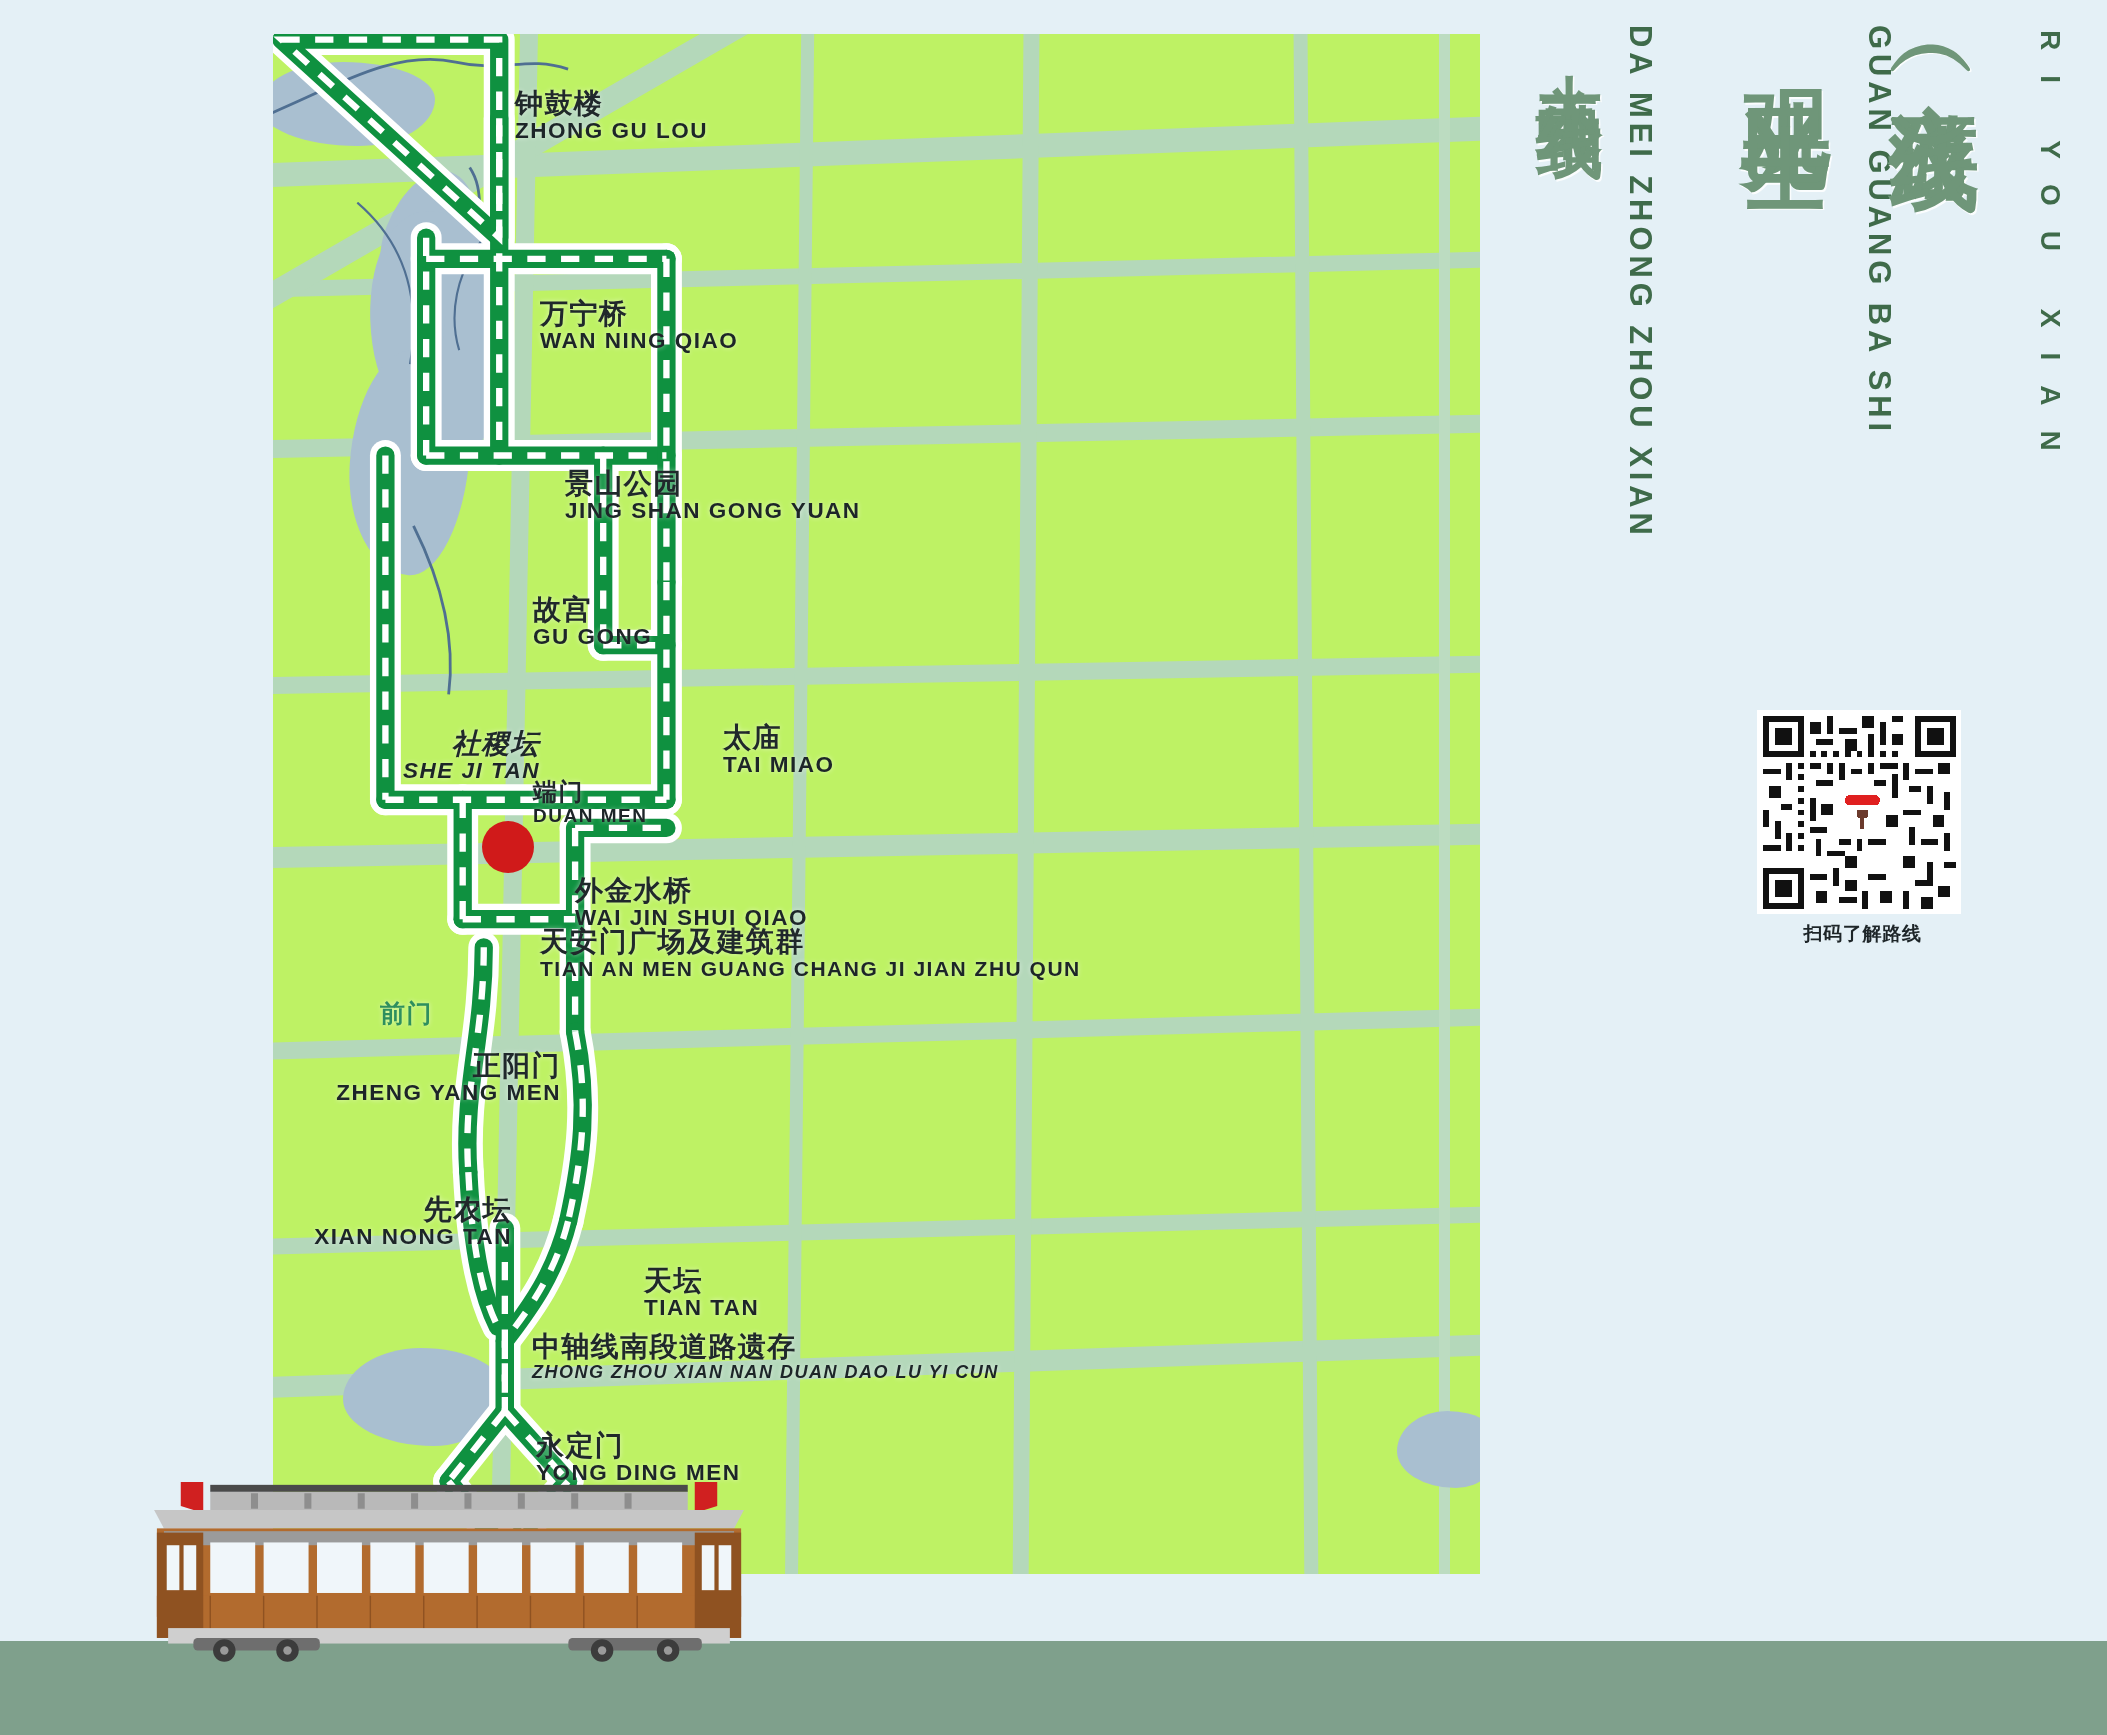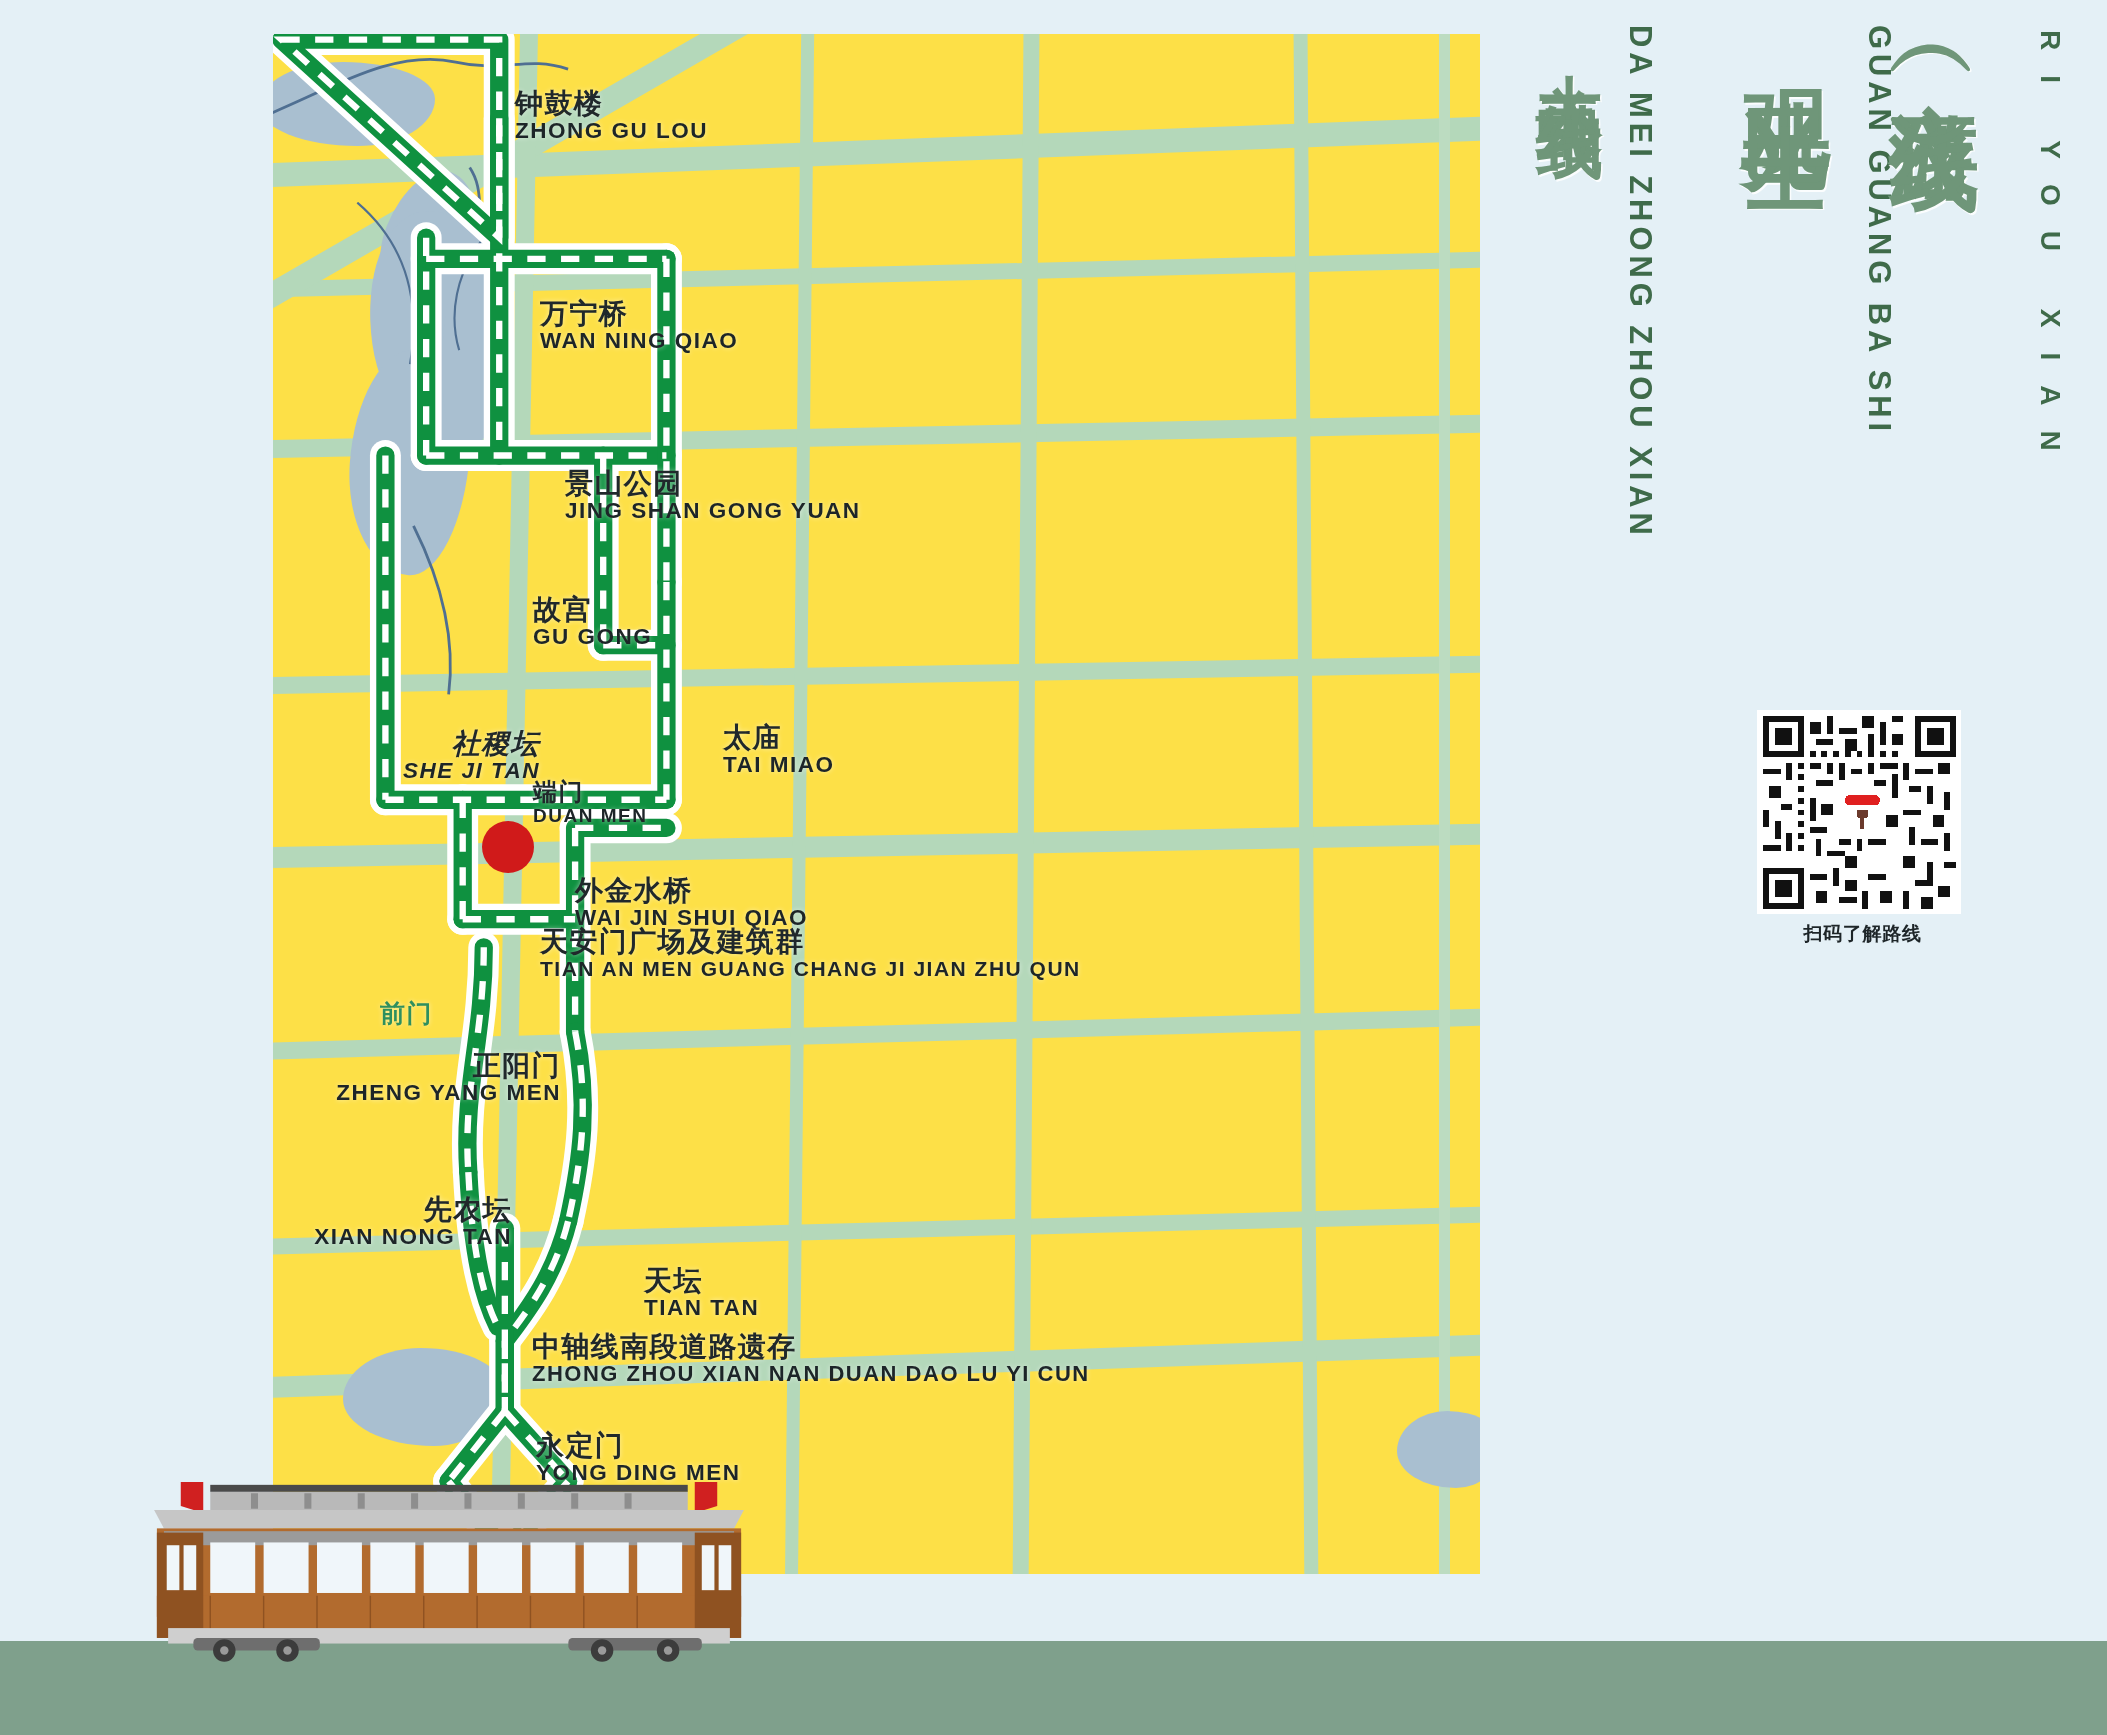--- a/index.html
+++ b/index.html
@@ -9,21 +9,21 @@
     font-family:"Liberation Sans","DejaVu Sans",sans-serif;
   }
   
   #ground-strip{
     position:absolute;left:0;bottom:0;width:2108px;height:95px;
     background:#7fa08c;
   }
   
   #map-panel{
     position:absolute;left:273px;top:34px;width:1207px;height:1540px;
-    background:#fde047;overflow:hidden;
+    background:#bef264;overflow:hidden;
   }
   .road{position:absolute;background:#b4d8ba;}
   .road-soft{position:absolute;background:#bcdcc1;}
   .water{position:absolute;background:#a9bfd0;border-radius:48% 52% 44% 56%/52% 44% 56% 48%;}
   
   #route-svg{position:absolute;left:0;top:0;width:1207px;height:1540px;}
   
   .poi{position:absolute;transform:translate(-50%,-50%);}
   .sticker{position:relative;filter:drop-shadow(0 0 3.5px rgba(255,255,255,1)) drop-shadow(0 0 6.3px rgba(255,255,255,.95));}
   
@@ -320,21 +320,21 @@
     <span class="py">XIAN NONG TAN</span>
   </div>
 
   <div class="label" style="left:371px;top:1233px;">
     <span class="cn">天坛</span>
     <span class="py">TIAN TAN</span>
   </div>
 
   <div class="label" style="left:259px;top:1299px;">
     <span class="cn">中轴线南段道路遗存</span>
-    <span class="py" style="font-size:22px;">ZHONG ZHOU XIAN NAN DUAN DAO LU YI CUN</span>
+    <span class="py" style="font-size:18px;font-style:italic;">ZHONG ZHOU XIAN NAN DUAN DAO LU YI CUN</span>
   </div>
 
   <div class="label" style="left:263px;top:1398px;">
     <span class="cn">永定门</span>
     <span class="py">YONG DING MEN</span>
   </div>
 
 </div>
 
 <div id="title-block">

